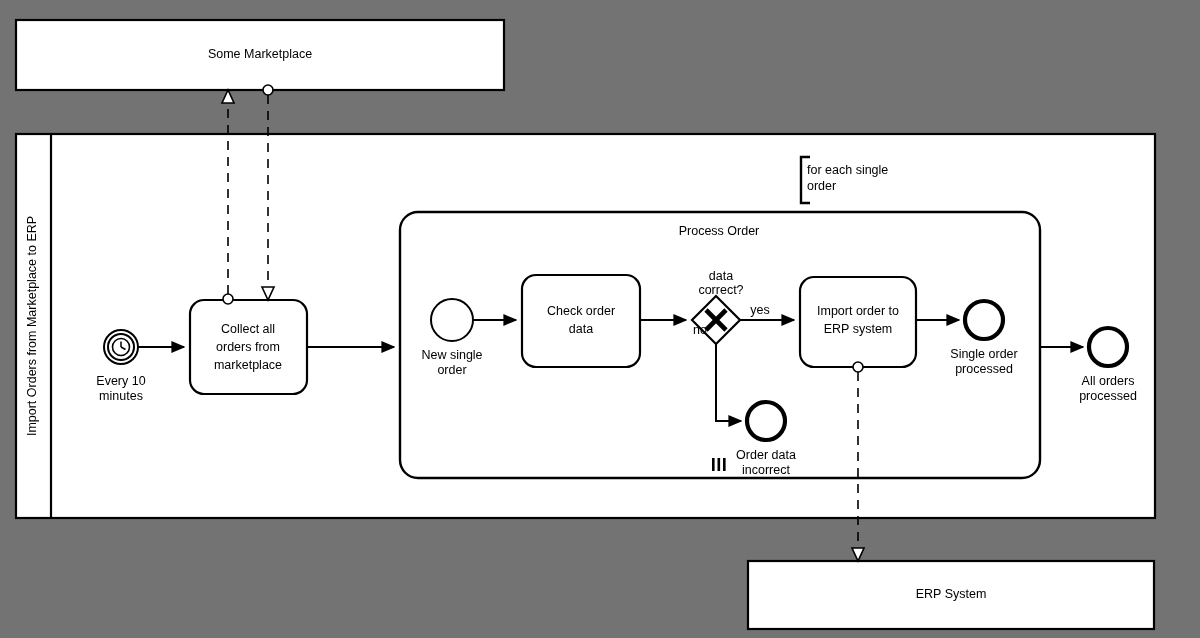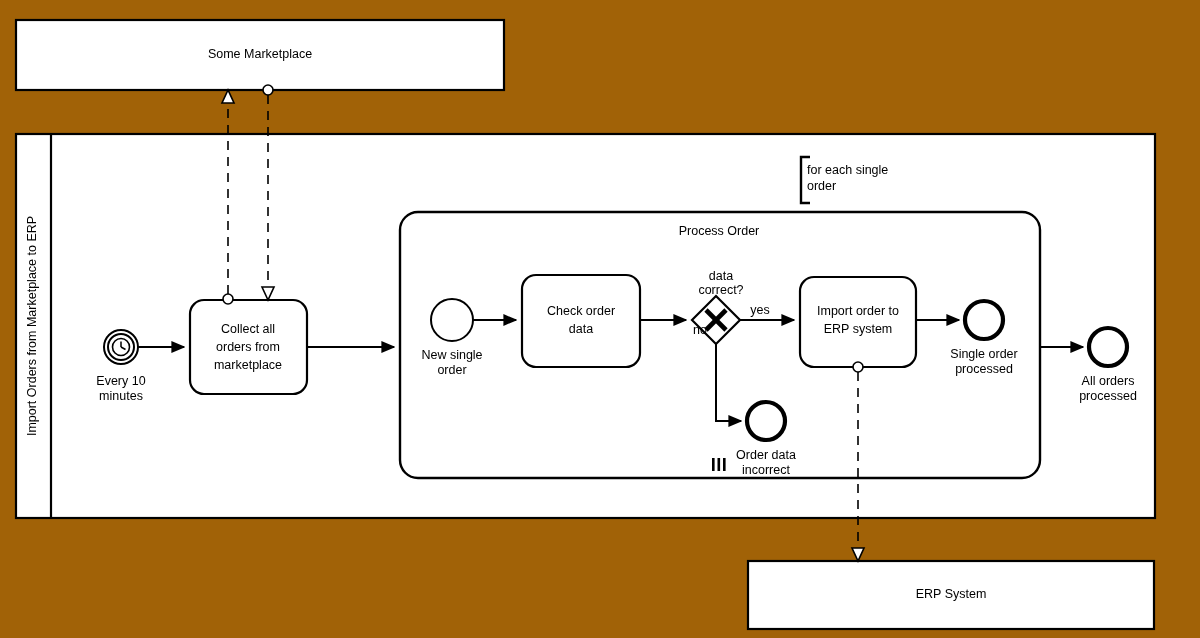--- a/index.html
+++ b/index.html
@@ -8,21 +8,21 @@
     padding: 0;
     background: #ffffff;
   }
   body {
     font-family: "Liberation Sans", sans-serif;
   }
   #canvas {
     position: relative;
     width: 1200px;
     height: 638px;
-    background: #a16207;
+    background: #737373;
     overflow: hidden;
   }
   #canvas svg {
     position: absolute;
     top: 0;
     left: 0;
     width: 1200px;
     height: 638px;
   }
   .lbl {

